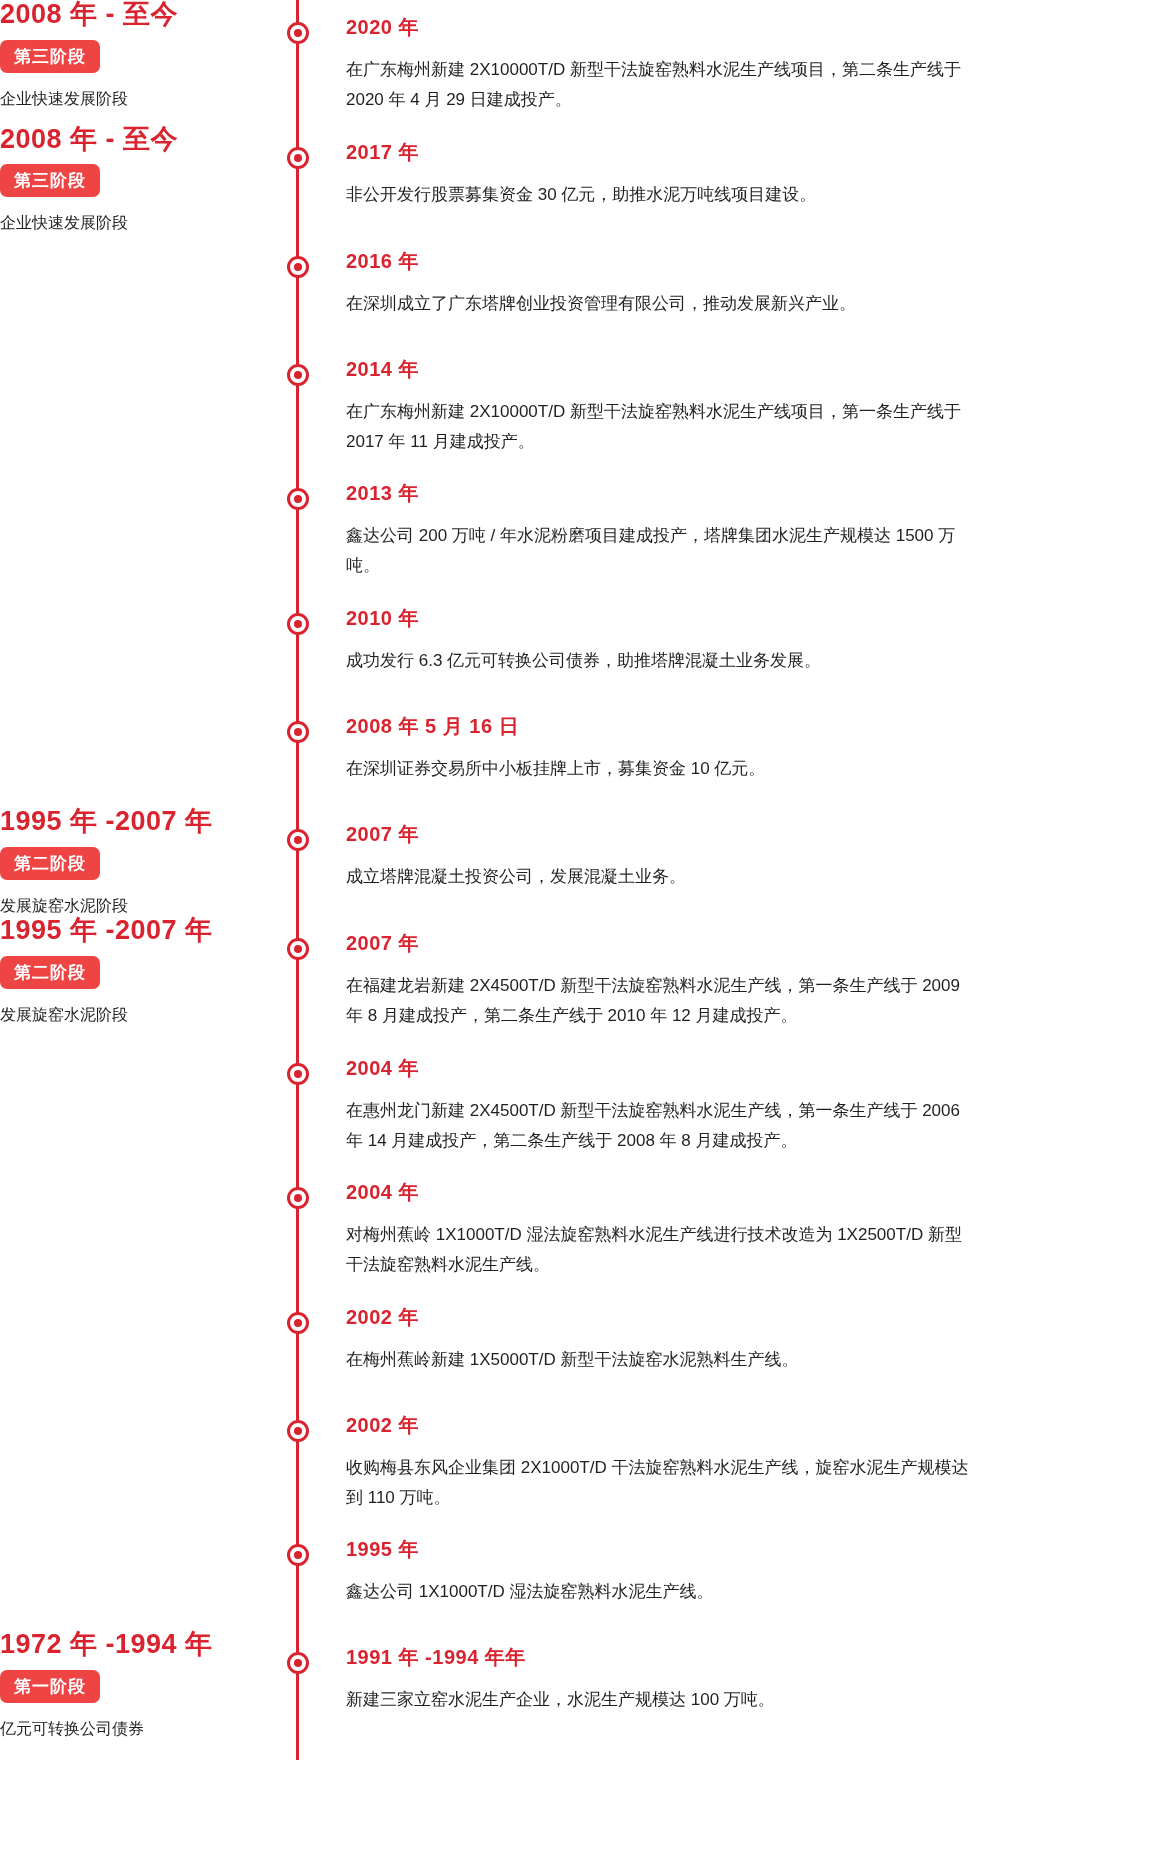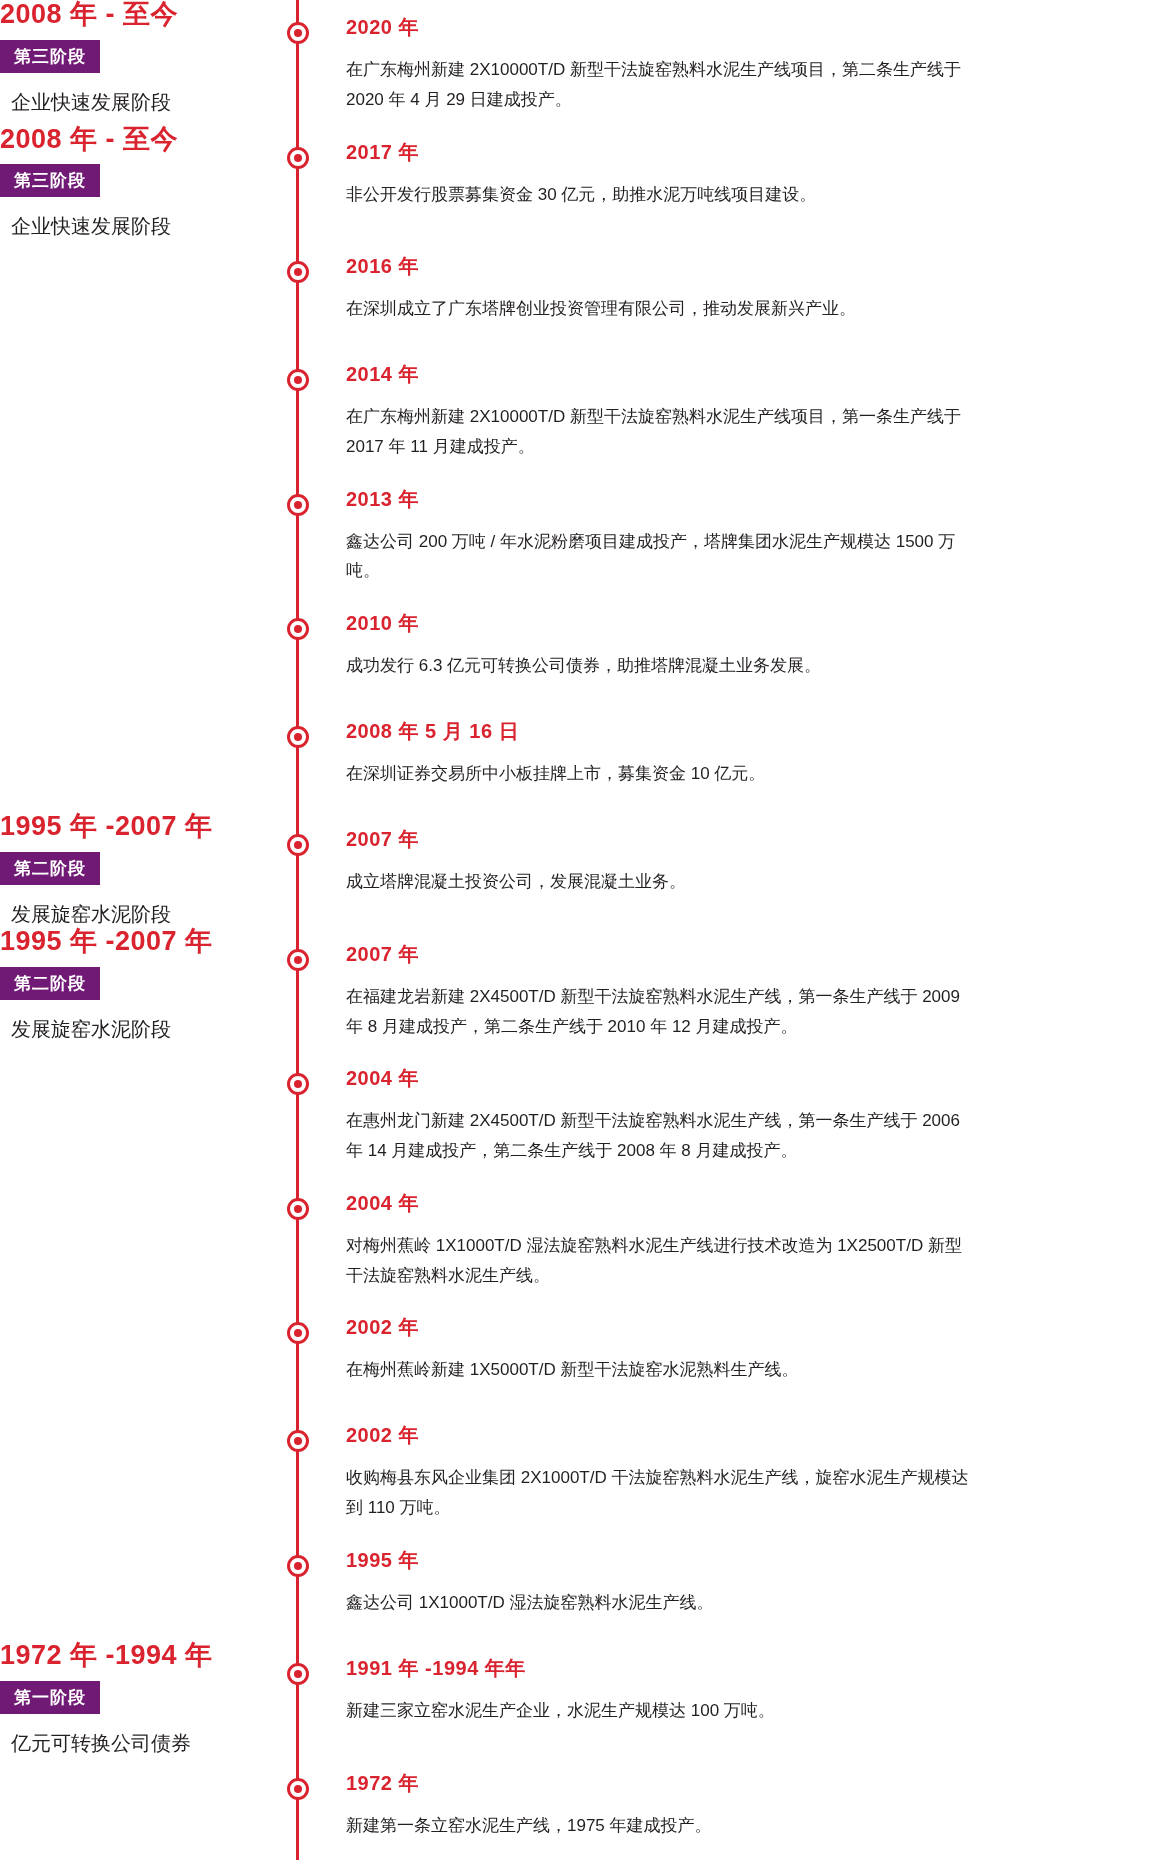--- a/index.html
+++ b/index.html
@@ -47,34 +47,34 @@
     color: #d9232e;
     font-size: 27px;
     font-weight: bold;
     letter-spacing: 0.5px;
     line-height: 1.1;
     margin: 0 0 10px 0;
     white-space: nowrap;
   }
   .phase-badge {
     display: inline-block;
-    background: #701a75;
+    background: #ef4444;
     color: #ffffff;
     font-size: 17px;
     font-weight: bold;
     padding: 5px 14px;
     margin-bottom: 16px;
     letter-spacing: 1px;
+    border-radius: 7px;
   }
   .phase-sub {
     color: #231f20;
-    font-size: 20px;
+    font-size: 16px;
     line-height: 1.3;
     margin: 0;
-    padding-left: 11px;
   }
   .dot-col {
     width: 96px;
     flex: 0 0 96px;
     position: relative;
     display: flex;
     justify-content: center;
     padding-top: 22px;
     box-sizing: border-box;
   }
@@ -288,24 +288,14 @@
           <div class="phase-sub">亿元可转换公司债券</div>
         </div>
         <div class="dot-col">
           <div class="dot"></div>
         </div>
         <div class="right-col">
           <div class="event-year">1991 年 -1994 年年</div>
           <div class="event-desc">新建三家立窑水泥生产企业，水泥生产规模达 100 万吨。</div>
         </div>
       </div>
-      <div class="row">
-        <div class="left-col"></div>
-        <div class="dot-col">
-          <div class="dot"></div>
-        </div>
-        <div class="right-col">
-          <div class="event-year">1972 年</div>
-          <div class="event-desc">新建第一条立窑水泥生产线，1975 年建成投产。</div>
-        </div>
-      </div>
     </div>
 </div>
 
 </body></html>

